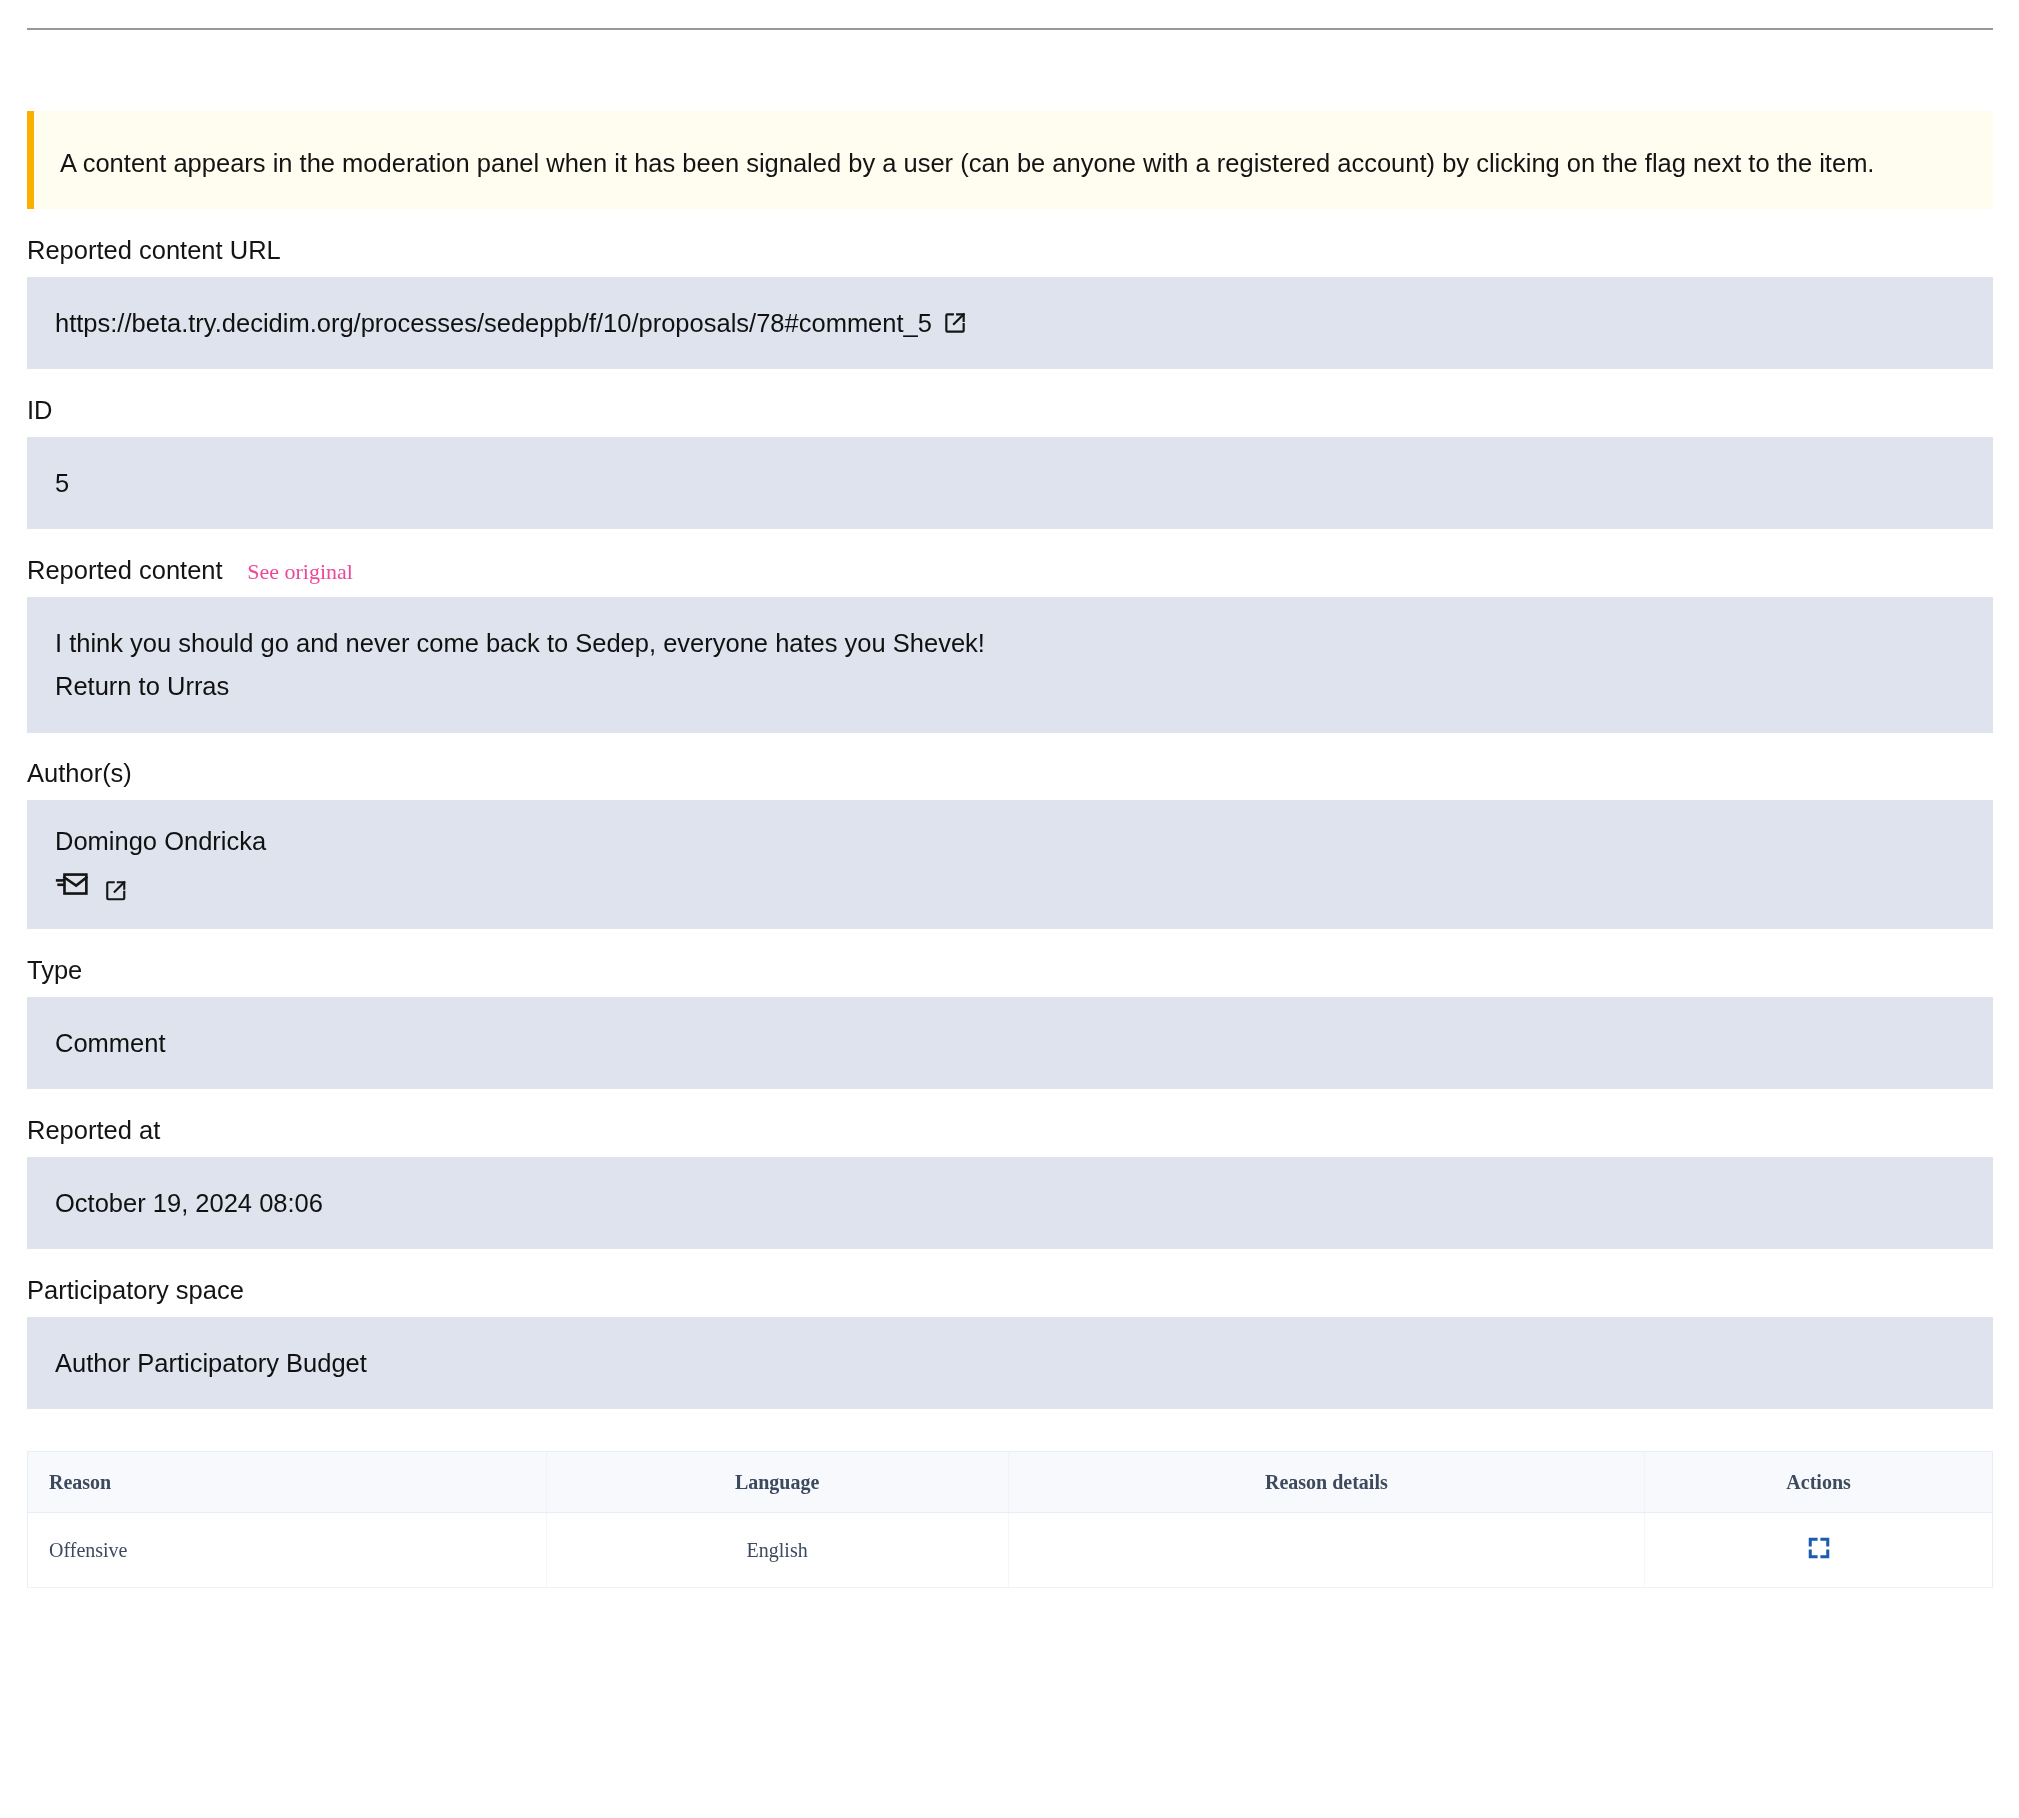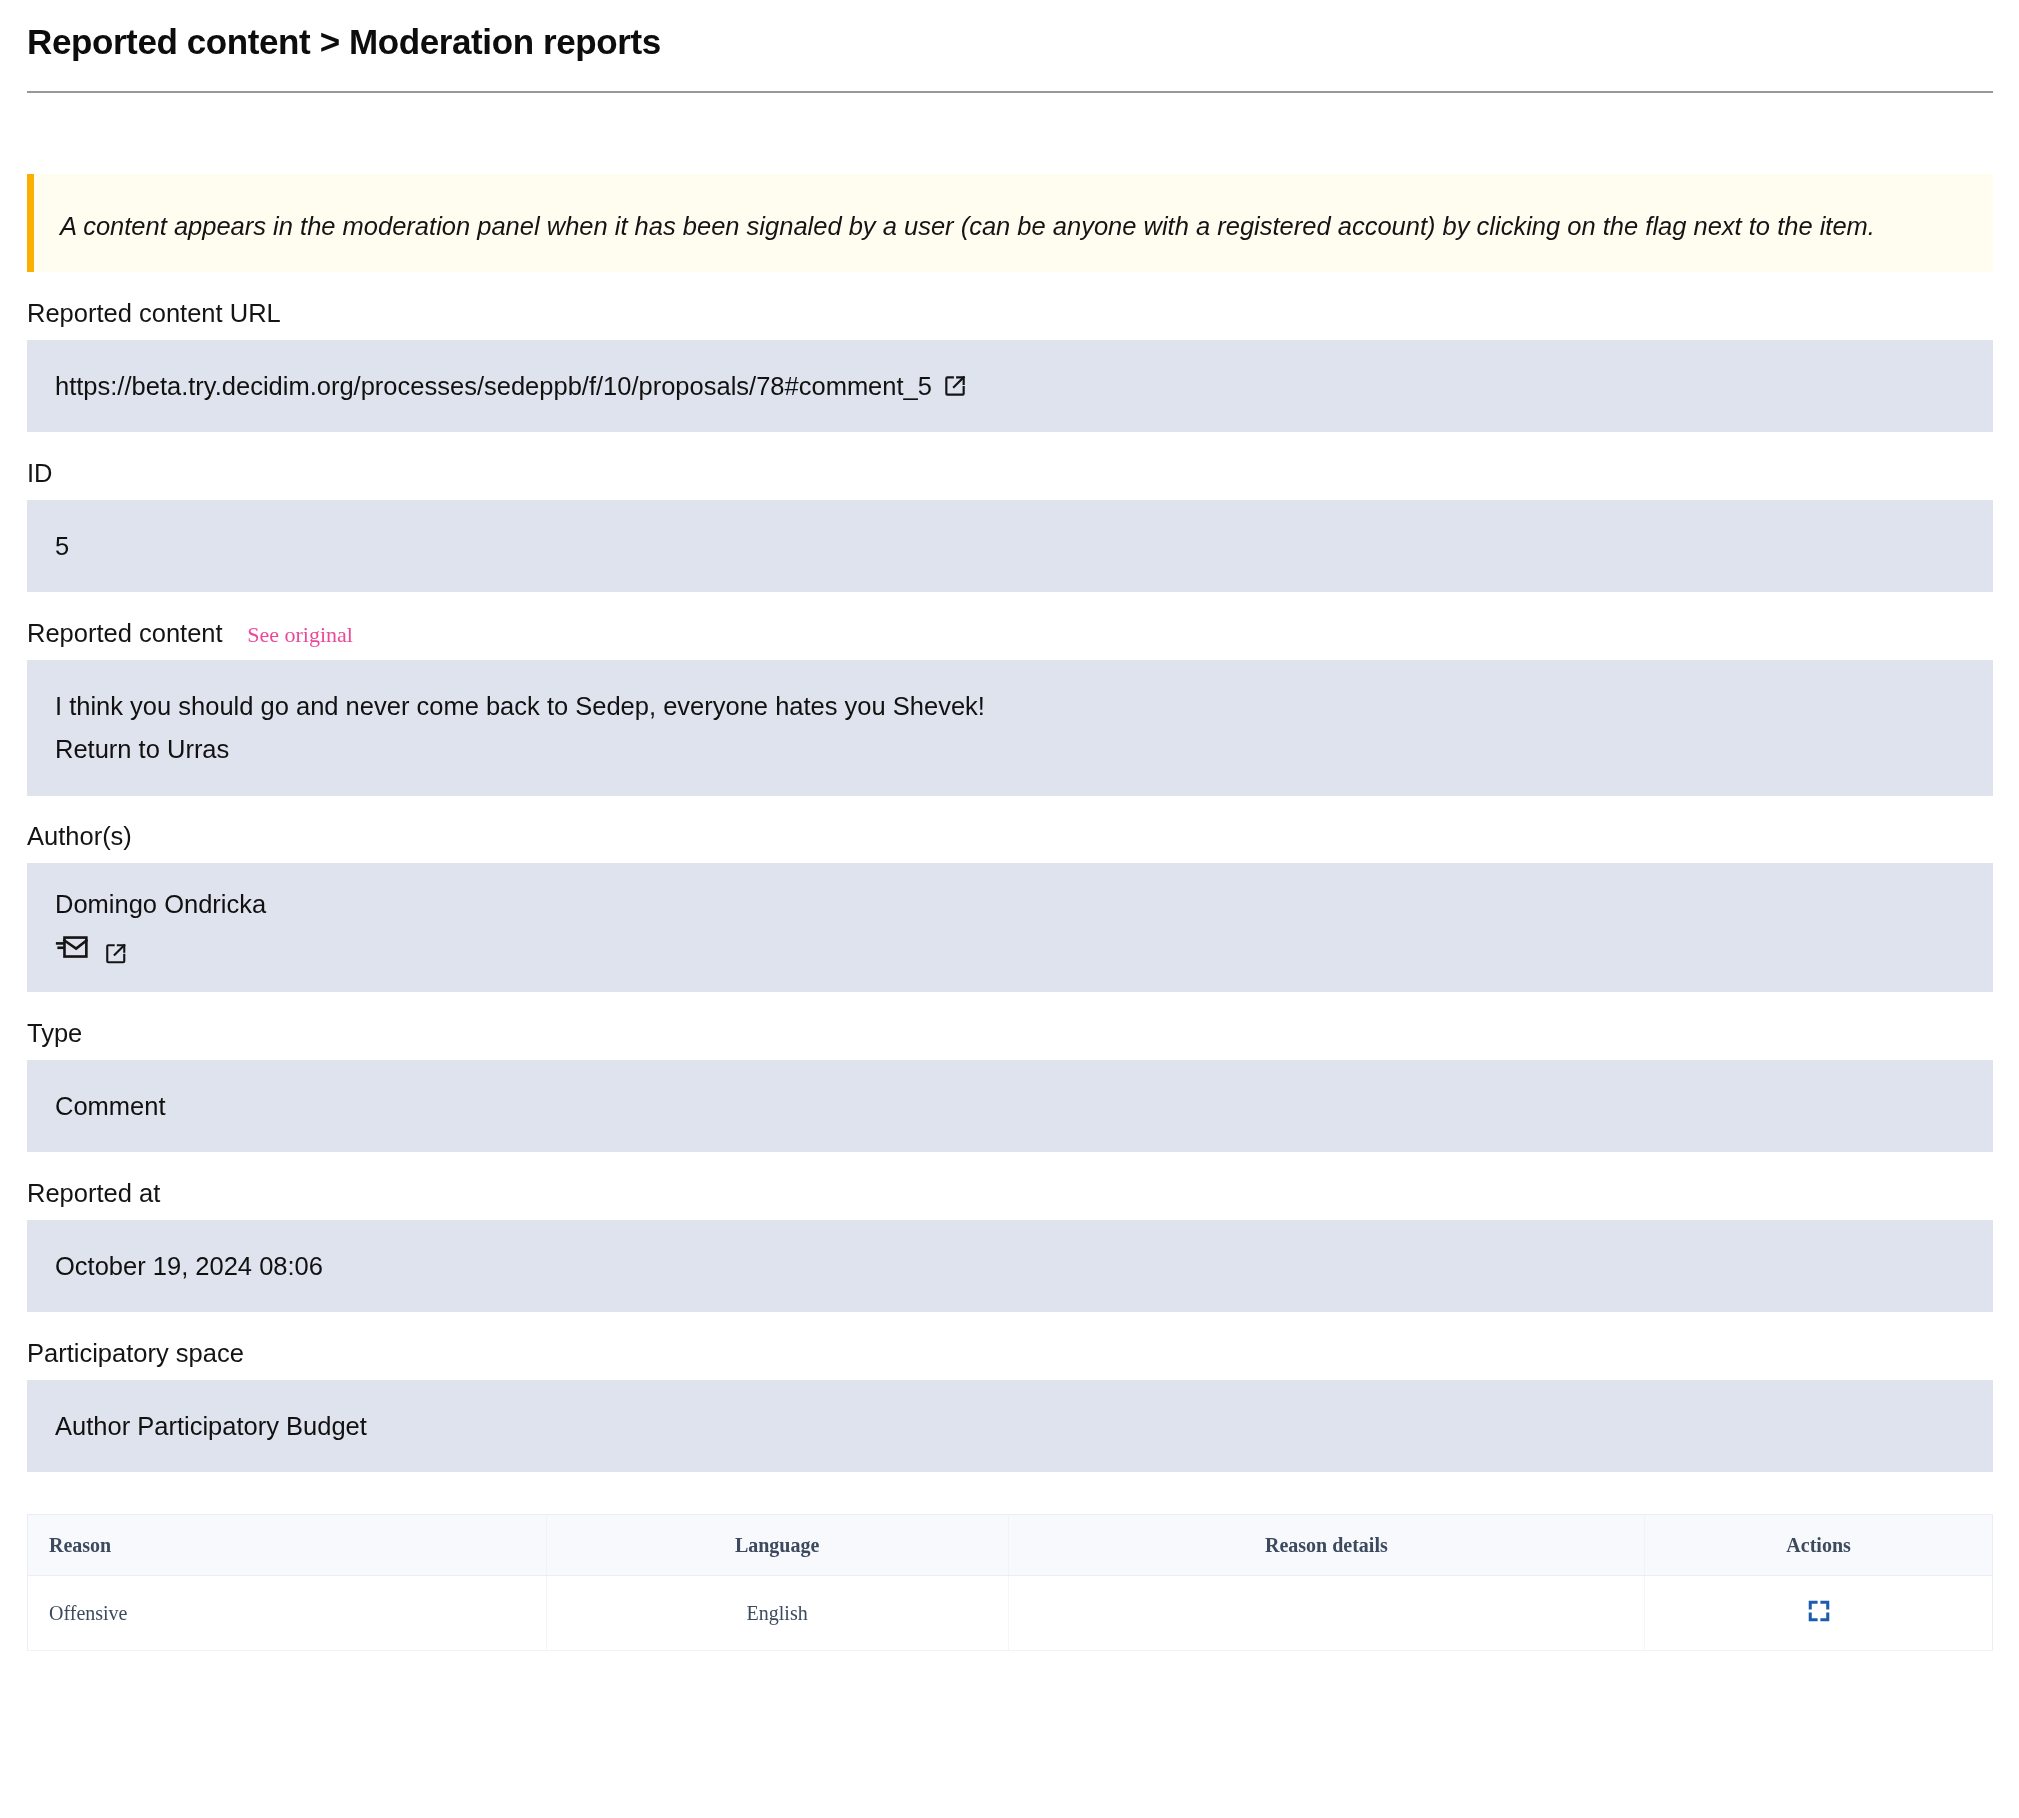--- a/index.html
+++ b/index.html
@@ -28,21 +28,20 @@
   }
 
   .callout {
     margin-top: 81px;
     background: #fffcf0;
     border-left: 7px solid #fbb000;
     padding: 32px 53px 26px 26px;
     font-size: 25.5px;
     line-height: 1.58;
     color: #141414;
-    font-style: italic;
   }
 
   .field { margin-top: 25.5px; }
   .field:first-of-type { margin-top: 36px; }
   .field-label-row {
     display: flex;
     align-items: baseline;
     margin-bottom: 11.4px;
   }
   .field-label {
@@ -112,21 +111,20 @@
     color: #1b5cad;
     cursor: pointer;
     display: inline-flex;
   }
 </style>
 </head>
 <body>
 
 <div class="page">
 
-  <h1 class="page-title">Reported content &gt; Moderation reports</h1>
   <hr class="title-divider">
 
   <div class="callout">
     <span>A content appears in the moderation panel when it has been signaled by a user (can be anyone with a registered account) by clicking on the flag next to the item.</span>
   </div>
 
   <div class="field">
     <div class="field-label-row">
       <span class="field-label">Reported content URL</span>
     </div>

